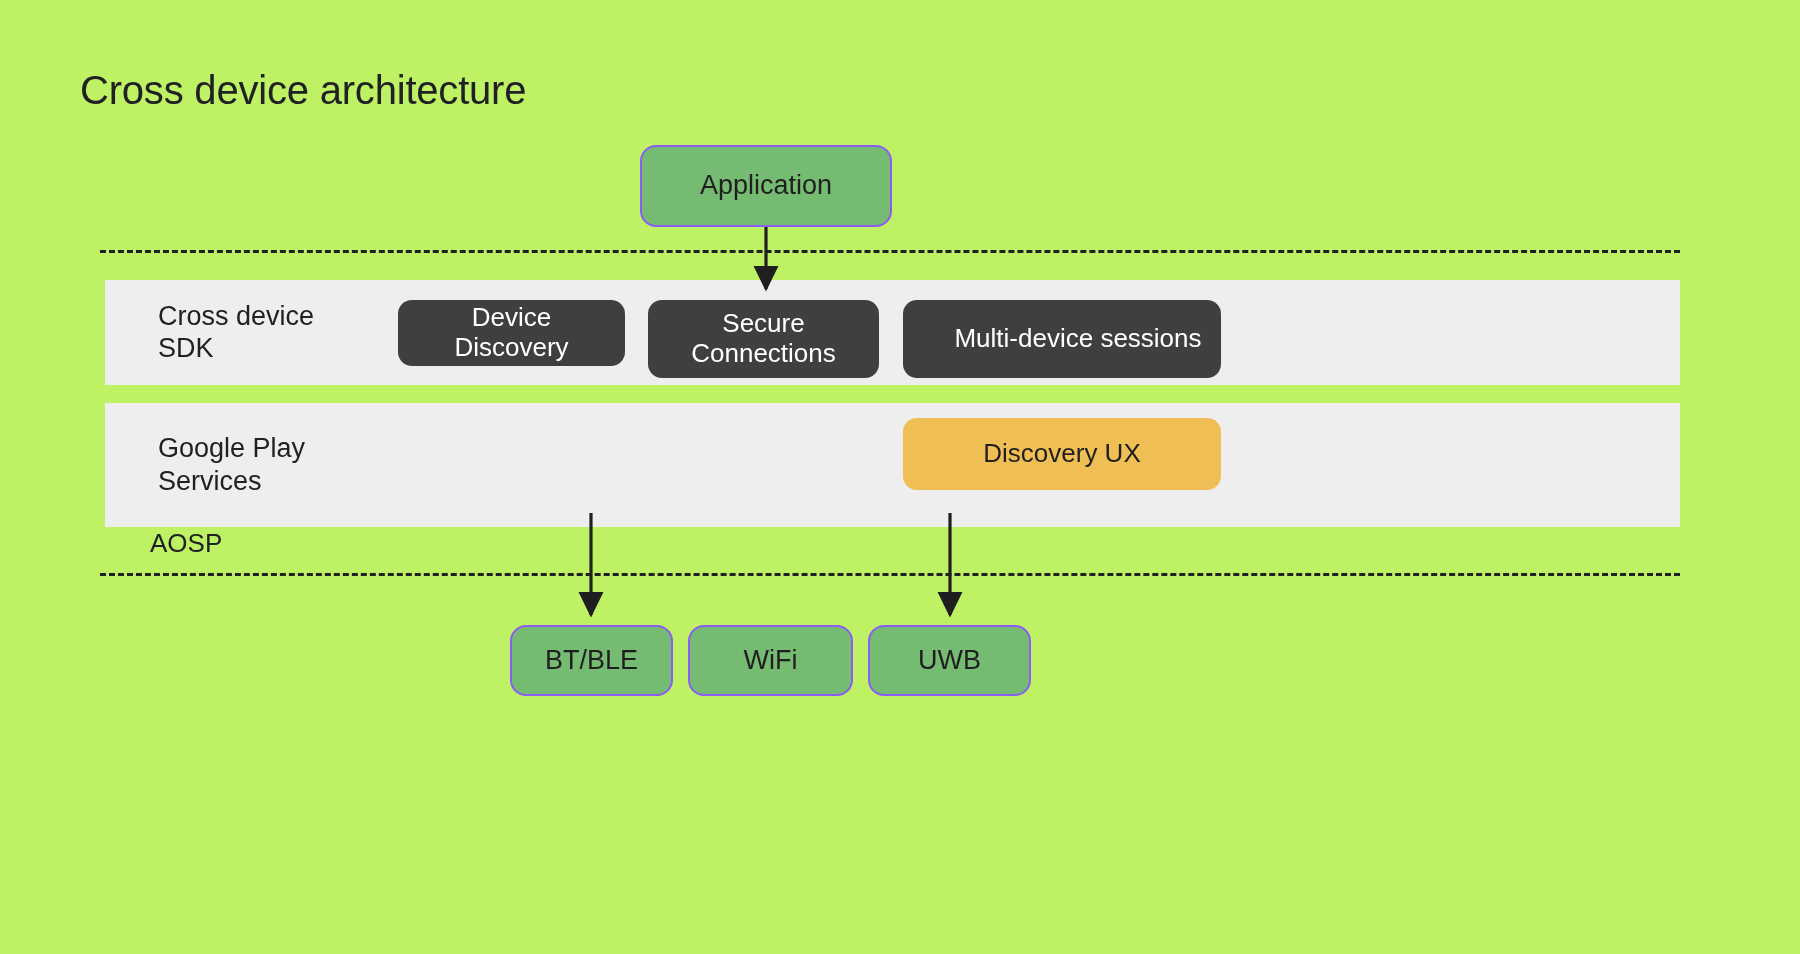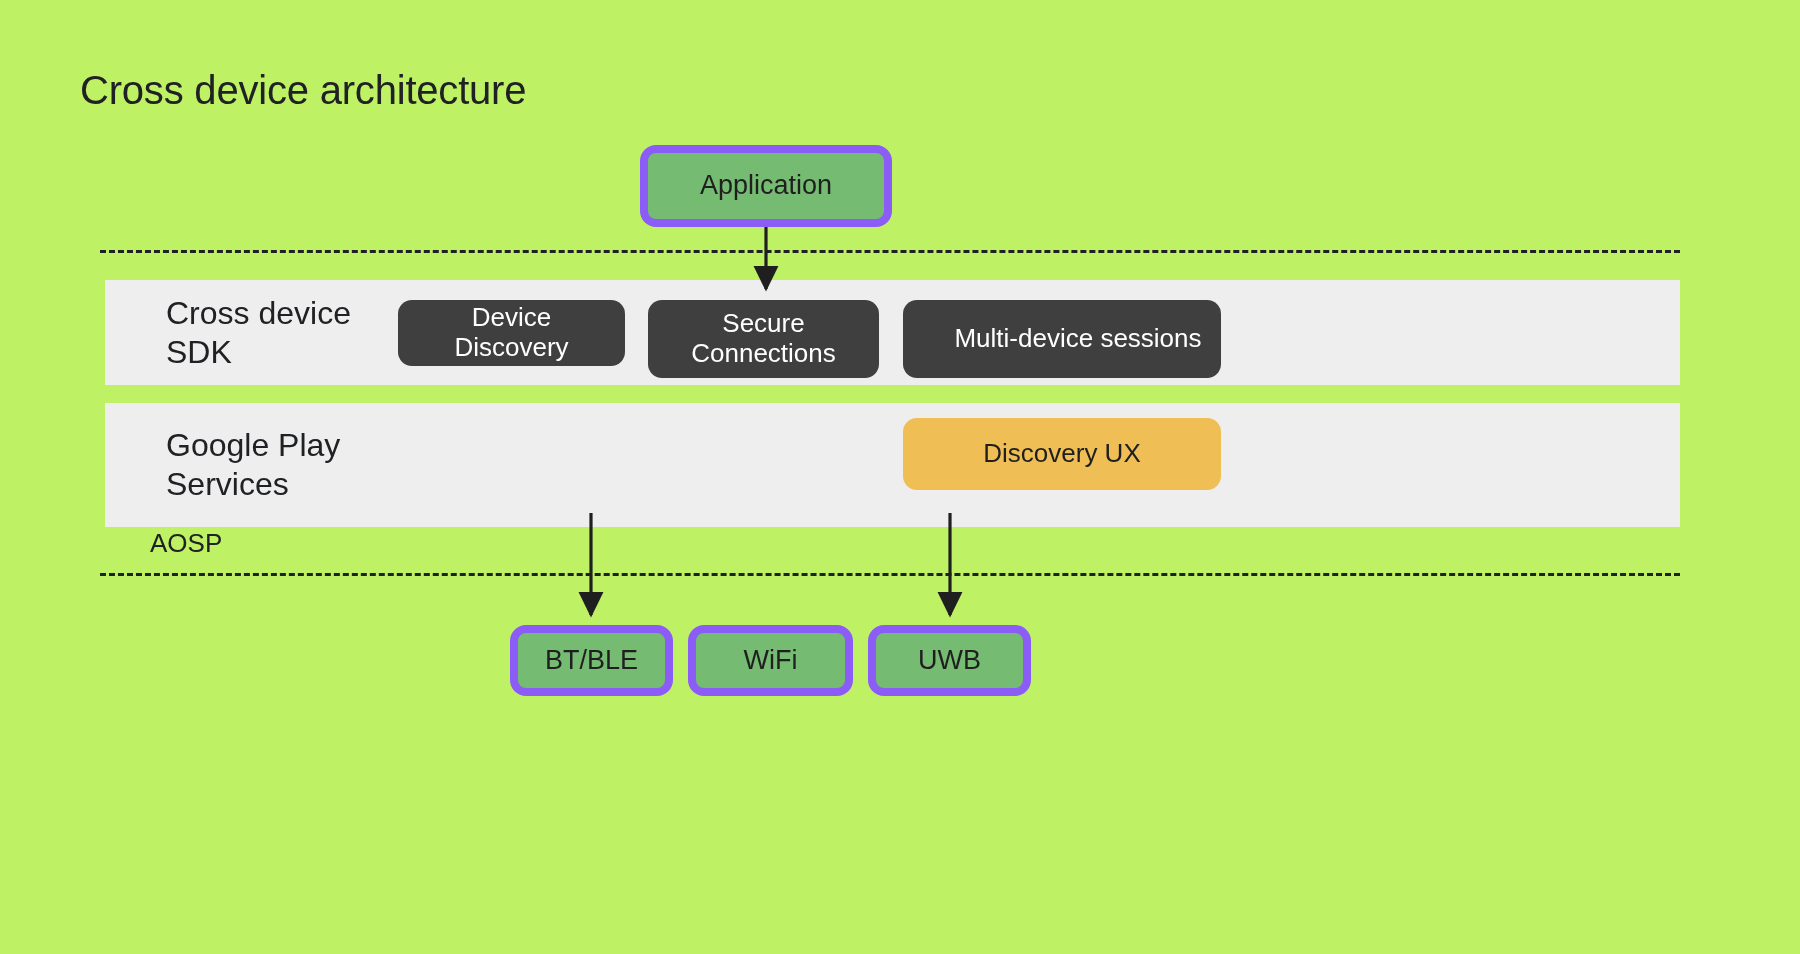--- a/index.html
+++ b/index.html
@@ -49,24 +49,24 @@
     position: absolute;
     left: 105px;
     width: 1575px;
     background: #eeeeee;
   }
   #band-sdk { top: 280px; height: 105px; }
   #band-gps { top: 403px; height: 124px; }
 
   .band-label {
     position: absolute;
-    left: 61px;
+    left: 53px;
     top: 50%;
     transform: translateY(-50%);
-    font-size: 32px;
+    font-size: 27px;
     line-height: 1.22;
     font-weight: 400;
     color: #202124;
     white-space: pre-line;
   }
 
   
   .aosp-label {
     position: absolute;
     left: 150px;
@@ -84,21 +84,21 @@
     justify-content: center;
     text-align: center;
     box-sizing: border-box;
     line-height: 1.15;
     white-space: pre-line;
   }
 
   
   .node-green {
     background: #75BB72;
-    border: 8px solid #8b5cf6;
+    border: 2px solid #8b5cf6;
     border-radius: 16px;
     color: #1f1f1f;
     font-size: 27px;
     font-weight: 500;
   }
 
   
   .node-dark {
     background: #3f3f3f;
     border: none;

